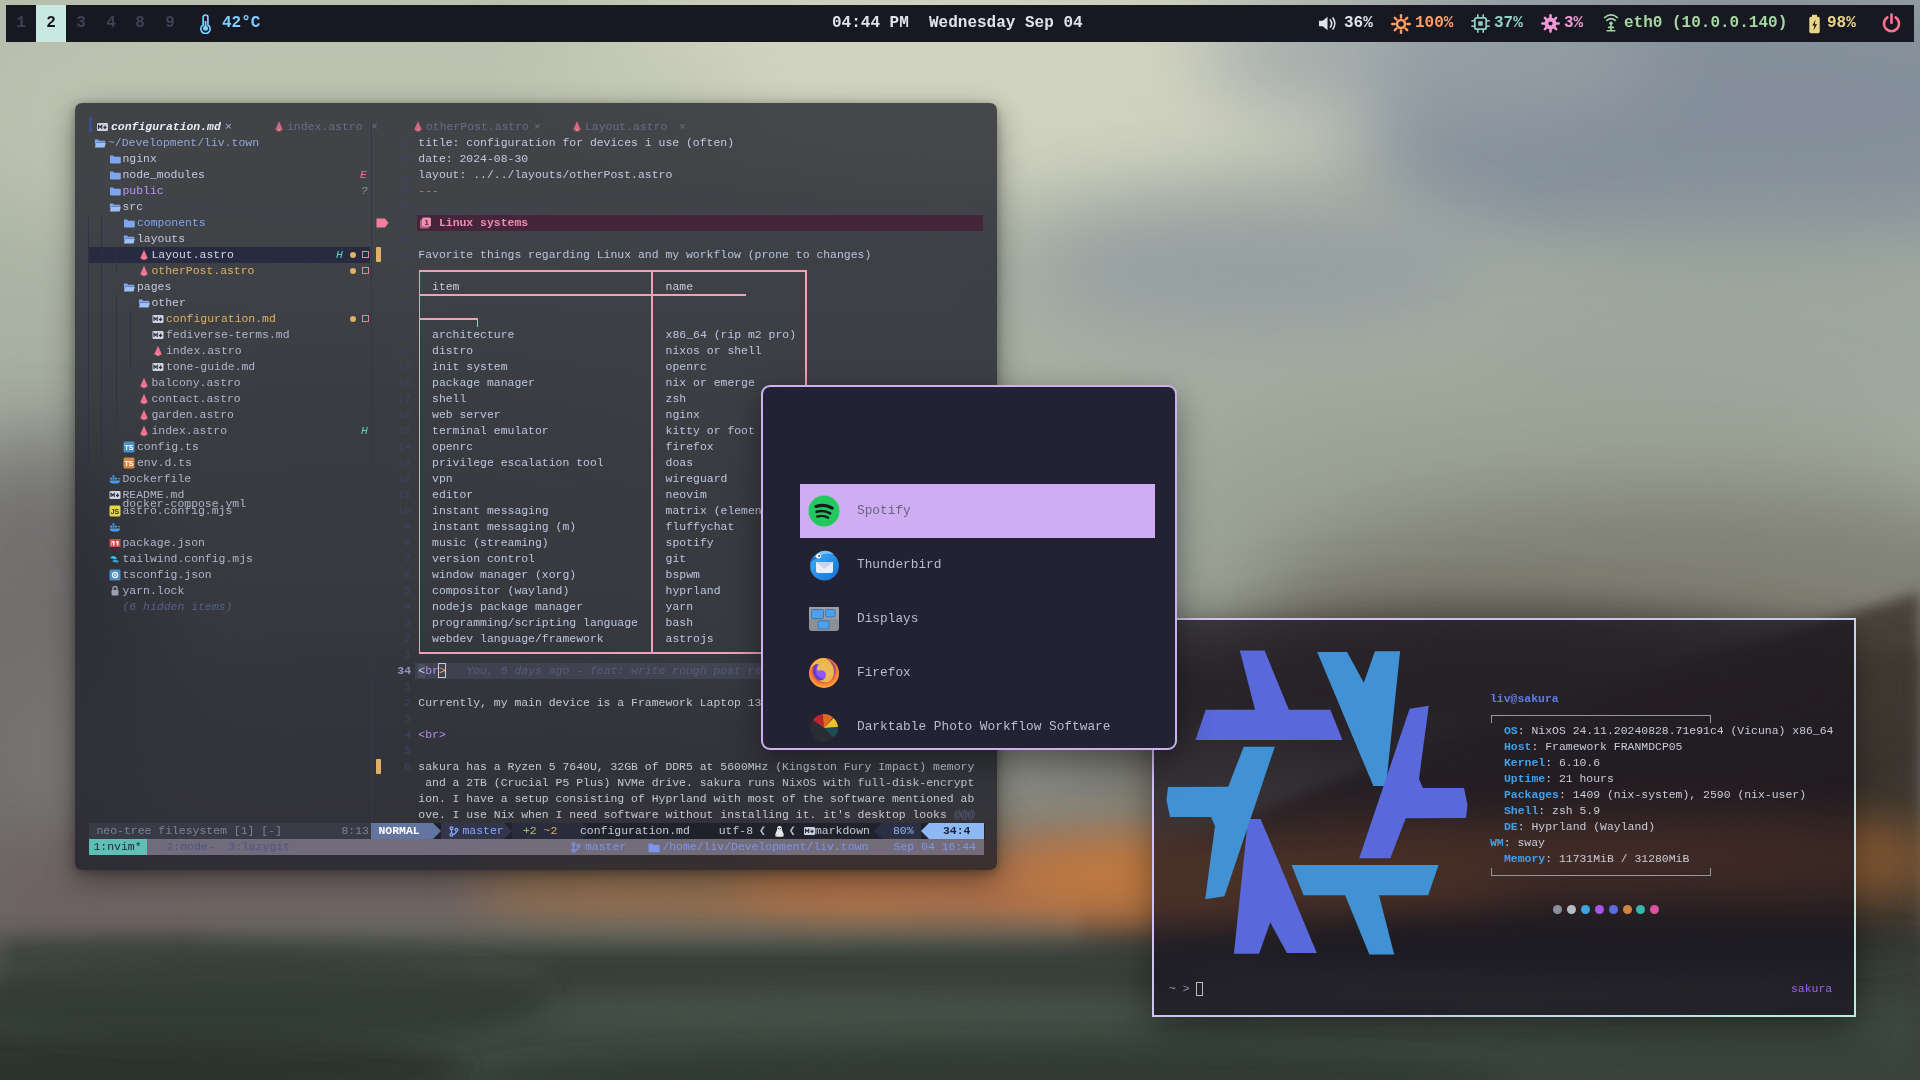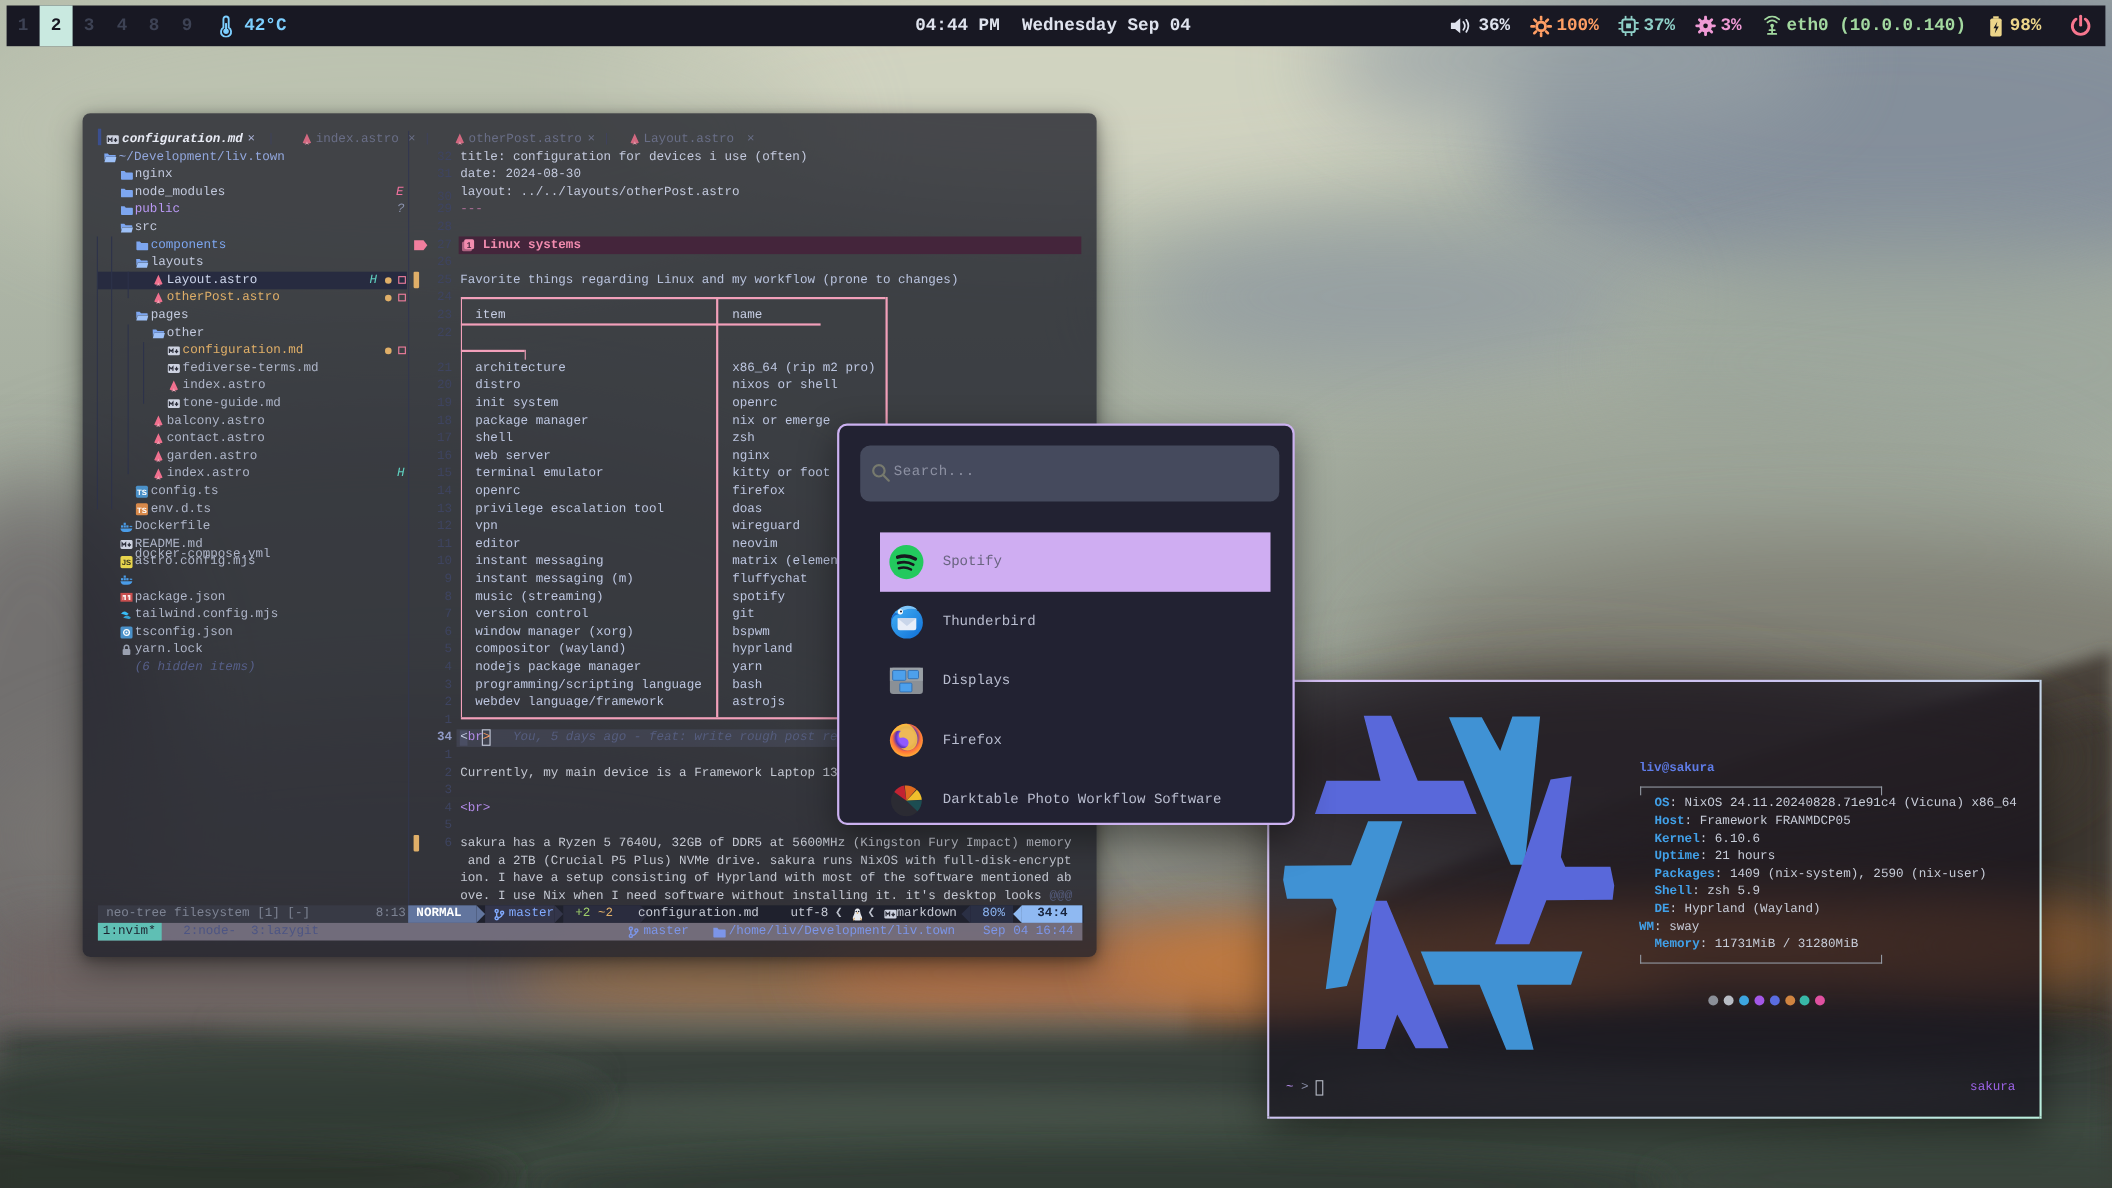--- a/index.html
+++ b/index.html
@@ -628,27 +628,20 @@
 <div class="abs" style="left:468.5px;top:284.5px;width:9px;height:9px;border-radius:50%;background:#d08440;"></div>
 <div class="abs" style="left:482.4px;top:284.5px;width:9px;height:9px;border-radius:50%;background:#38b8a8;"></div>
 <div class="abs" style="left:496.3px;top:284.5px;width:9px;height:9px;border-radius:50%;background:#e050a0;"></div>
 <div class="r" style="left:15px;top:361px;color:#b48cea;">~ <span style="color:#8a8fa8;">&gt;</span></div>
 <div class="abs" style="left:42px;top:361.5px;width:7px;height:14px;border:1.3px solid #b8bdc8;"></div>
 <div class="r" style="left:637px;top:361px;color:#9d63e8;">sakura</div>
 </div>
   </div>
 
 <div id="launcher" class="abs">
-  <div id="search">
-    <svg style="position:absolute;left:8px;top:14px;" width="22" height="22" viewBox="0 0 22 22">
-        <circle cx="9" cy="9" r="5.2" fill="none" stroke="#777a6e" stroke-width="2"></circle>
-        <line x1="12.8" y1="12.8" x2="18" y2="18" stroke="#777a6e" stroke-width="2" stroke-linecap="round"></line>
-      </svg>
-    <div class="ph">Search...</div>
-  </div>
   <div class="lrow sel" style="top:96.5px;">
     <svg class="licon" viewBox="0 0 32 32">
         <circle cx="16" cy="16" r="15.5" fill="#23c95e"></circle>
         <g stroke="#17181f" fill="none" stroke-linecap="round">
           <path d="M8 11.5 q8.5-2.8 16.2 1.6" stroke-width="3.1"></path>
           <path d="M8.6 16.8 q7.3-2.2 13.6 1.5" stroke-width="2.6"></path>
           <path d="M9.2 21.6 q6-1.8 11 1.2" stroke-width="2.2"></path>
         </g>
       </svg>
     <div class="lbl">Spotify</div>

